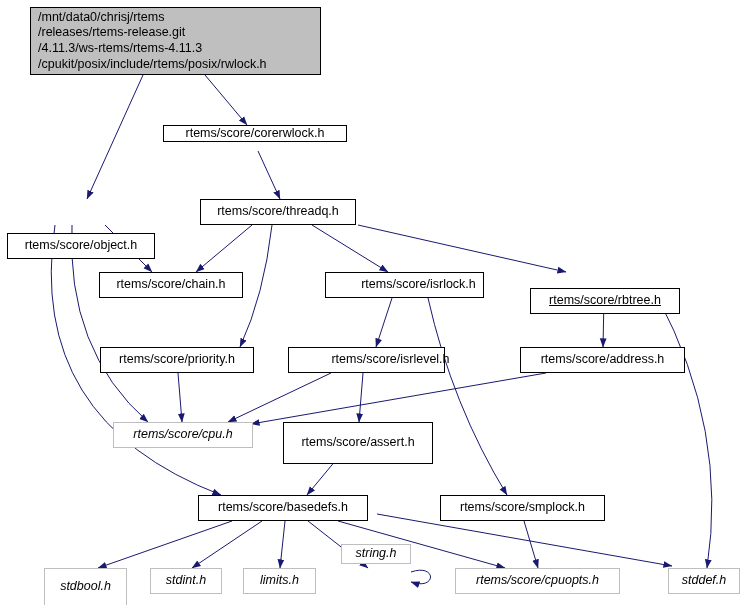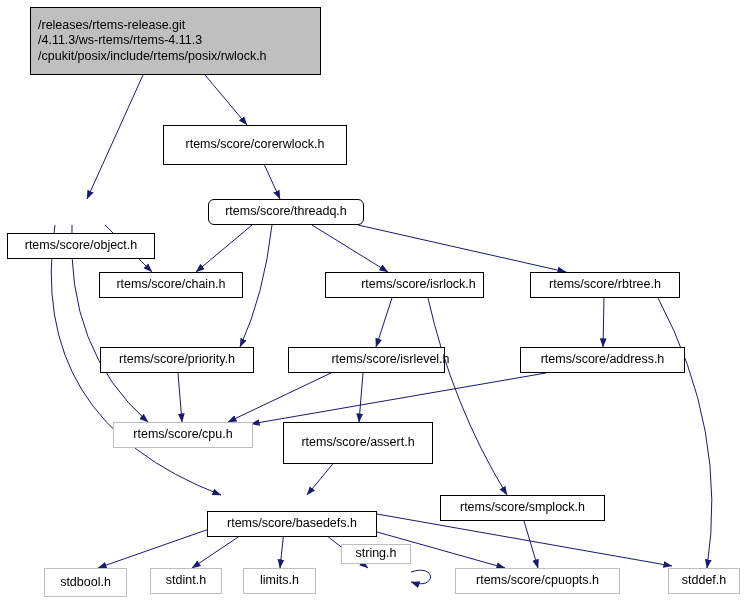--- a/index.html
+++ b/index.html
@@ -29,20 +29,21 @@
     color: #000;
     font-size: 12.5px;
     display: flex;
     align-items: center;
     justify-content: center;
     white-space: nowrap;
     line-height: 1.25;
   }
   .node.muted {
     border-color: var(--muted-border, #bebebe);
+    font-style: italic;
   }
   .node.main {
     background: var(--main-fill, #bfbfbf);
     flex-direction: column;
     align-items: flex-start;
     justify-content: center;
     padding: 2px 7px;
   }
 </style>
 </head>
@@ -80,64 +81,65 @@
         <path d="M 285 521 L 280 568" fill="none" stroke="#191970" stroke-width="1" marker-end="url(#arrowhead)"></path>
         <path d="M 308 521 L 368 568" fill="none" stroke="#191970" stroke-width="1" marker-end="url(#arrowhead)"></path>
         <path d="M 338 521 L 505 568" fill="none" stroke="#191970" stroke-width="1" marker-end="url(#arrowhead)"></path>
         <path d="M 377 514 L 672 566" fill="none" stroke="#191970" stroke-width="1" marker-end="url(#arrowhead)"></path>
         <path d="M 524 521 L 538 568" fill="none" stroke="#191970" stroke-width="1" marker-end="url(#arrowhead)"></path>
         <path d="M 411 572 C 437 563 437 591 411 582" fill="none" stroke="#191970" stroke-width="1" marker-end="url(#arrowhead)"></path>
       </g>
   </svg>
   <div>
       <div class="node main" style="left: 30px; top: 7px; width: 291px; height: 68px;">
+        <div>/mnt/data0/chrisj/rtems</div>
         <div>/releases/rtems-release.git</div>
         <div>/4.11.3/ws-rtems/rtems-4.11.3</div>
         <div>/cpukit/posix/include/rtems/posix/rwlock.h</div>
       </div>
-      <div class="node" style="left: 163px; top: 125px; width: 184px; height: 40px;">
+      <div class="node" style="left: 163px; top: 125px; width: 184px; height: 17px;">
         <div>rtems/score/corerwlock.h</div>
       </div>
       <div class="node" style="left: 7px; top: 199px; width: 148px; height: 26px; margin-top: 34px;">
         <div>rtems/score/object.h</div>
       </div>
-      <div class="node" style="left: 208px; top: 199px; width: 156px; height: 26px; border-radius: 6px;">
+      <div class="node" style="left: 200px; top: 199px; width: 156px; height: 26px;">
         <div>rtems/score/threadq.h</div>
       </div>
       <div class="node" style="left: 99px; top: 272px; width: 144px; height: 26px;">
         <div>rtems/score/chain.h</div>
       </div>
       <div class="node" style="left: 325px; top: 272px; width: 159px; height: 26px; padding-left: 28px;">
         <div>rtems/score/isrlock.h</div>
       </div>
-      <div class="node" style="left: 530px; top: 272px; width: 150px; height: 26px;">
+      <div class="node" style="left: 530px; top: 288px; width: 150px; height: 26px; text-decoration: underline;">
         <div>rtems/score/rbtree.h</div>
       </div>
       <div class="node" style="left: 100px; top: 347px; width: 154px; height: 26px;">
         <div>rtems/score/priority.h</div>
       </div>
       <div class="node" style="left: 288px; top: 347px; width: 157px; height: 26px; padding-left: 48px;">
         <div>rtems/score/isrlevel.h</div>
       </div>
       <div class="node" style="left: 520px; top: 347px; width: 165px; height: 26px;">
         <div>rtems/score/address.h</div>
       </div>
       <div class="node muted" style="left: 113px; top: 422px; width: 140px; height: 26px;">
         <div>rtems/score/cpu.h</div>
       </div>
       <div class="node" style="left: 283px; top: 422px; width: 150px; height: 42px;">
         <div>rtems/score/assert.h</div>
       </div>
-      <div class="node" style="left: 207px; top: 495px; width: 170px; height: 26px; margin-top: 16px;">
+      <div class="node" style="left: 198px; top: 495px; width: 170px; height: 26px;">
         <div>rtems/score/basedefs.h</div>
       </div>
       <div class="node" style="left: 440px; top: 495px; width: 165px; height: 26px;">
         <div>rtems/score/smplock.h</div>
       </div>
-      <div class="node muted" style="left: 44px; top: 568px; width: 83px; height: 29px; text-align: right;">
+      <div class="node muted" style="left: 44px; top: 568px; width: 83px; height: 38px; text-align: right;">
         <div>stdbool.h</div>
       </div>
       <div class="node muted" style="left: 150px; top: 568px; width: 72px; height: 26px;">
         <div>stdint.h</div>
       </div>
       <div class="node muted" style="left: 243px; top: 568px; width: 73px; height: 26px;">
         <div>limits.h</div>
       </div>
       <div class="node muted" style="left: 341px; top: 544px; width: 70px; height: 20px;">
         <div>string.h</div>

